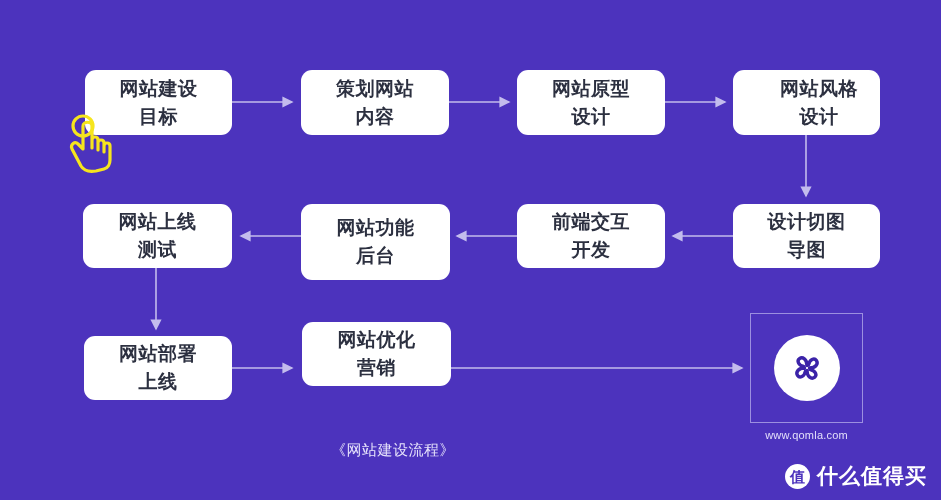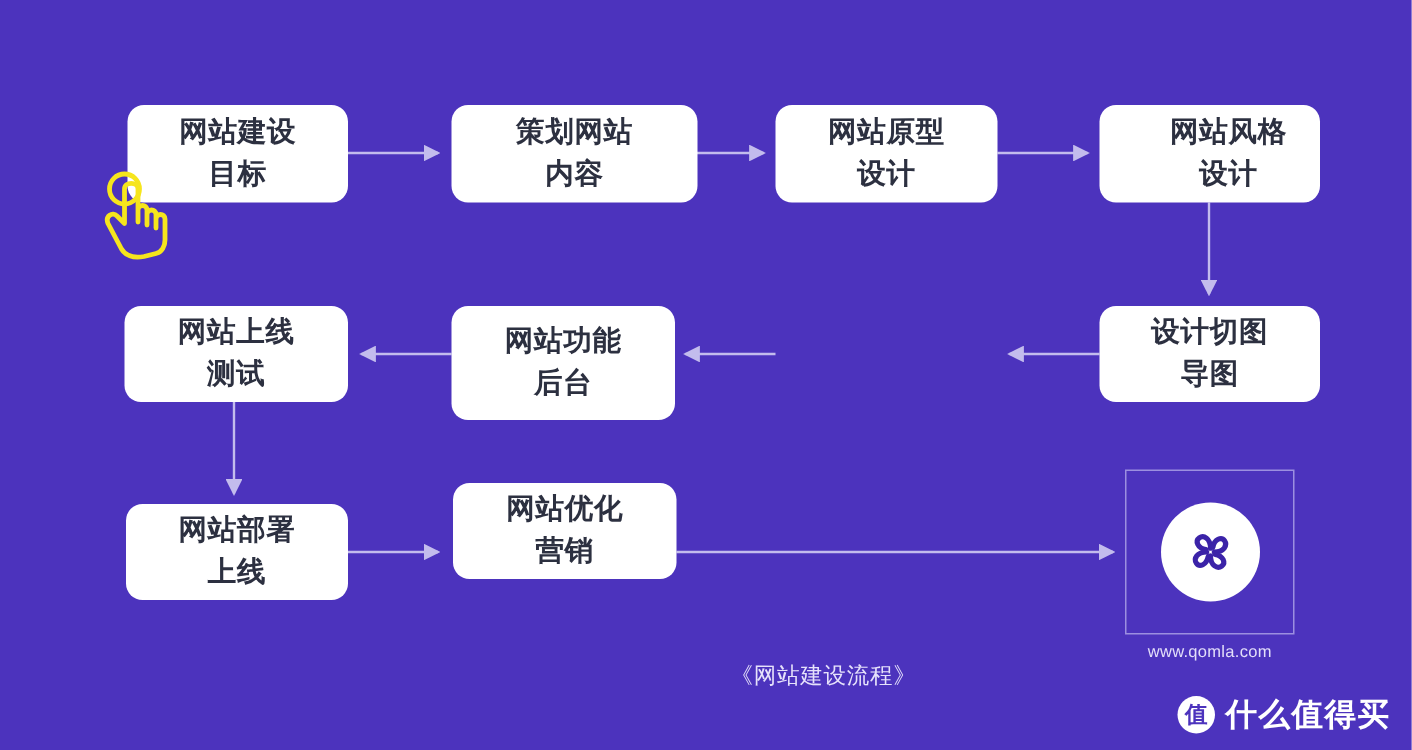--- a/index.html
+++ b/index.html
@@ -77,21 +77,21 @@
     color: #e3dffa;
     font-size: 11px;
     letter-spacing: 0.2px;
     z-index: 3;
   }
   .caption {
     position: absolute;
     left: 331px;
     top: 441px;
     width: 280px;
-    text-align: right;
+    text-align: left;
     color: #e6e2fb;
     font-size: 15px;
     letter-spacing: 0.5px;
     z-index: 3;
   }
   .cursor-icon {
     position: absolute;
     left: 63px;
     top: 113px;
     width: 56px;
@@ -160,36 +160,40 @@
 
       <line x1="232" y1="368" x2="292" y2="368" marker-end="url(#arrow-r)"></line>
       <line x1="451" y1="368" x2="742" y2="368" marker-end="url(#arrow-r)"></line>
     </g>
   </svg>
 
   <div class="node" style="left:85px;  top:70px;  width:147px; height:65px;">
     <span class="node-label">网站建设
 目标</span>
   </div>
-  <div class="node" style="left:301px; top:70px;  width:164px; height:65px;">
+  <div class="node" style="left:301px; top:70px;  width:148px; height:65px;">
     <span class="node-label">策划网站
 内容</span>
   </div>
   <div class="node" style="left:517px; top:70px;  width:148px; height:65px;">
     <span class="node-label">网站原型
 设计</span>
   </div>
   <div class="node" style="left:733px; top:70px;  width:147px; height:65px;padding-left:25px;">
     <span class="node-label">网站风格
 设计</span>
   </div>
 
   <div class="node" style="left:733px; top:204px; width:147px; height:64px;">
     <span class="node-label">设计切图
 导图</span>
+  </div>
+  <div class="node" style="left:517px; top:204px; width:148px; height:64px;">
+    <span class="node-label">前端交互
+开发</span>
   </div>
   <div class="node" style="left:301px; top:204px; width:149px; height:76px;">
     <span class="node-label">网站功能
 后台</span>
   </div>
   <div class="node" style="left:83px;  top:204px; width:149px; height:64px;">
     <span class="node-label">网站上线
 测试</span>
   </div>
 

